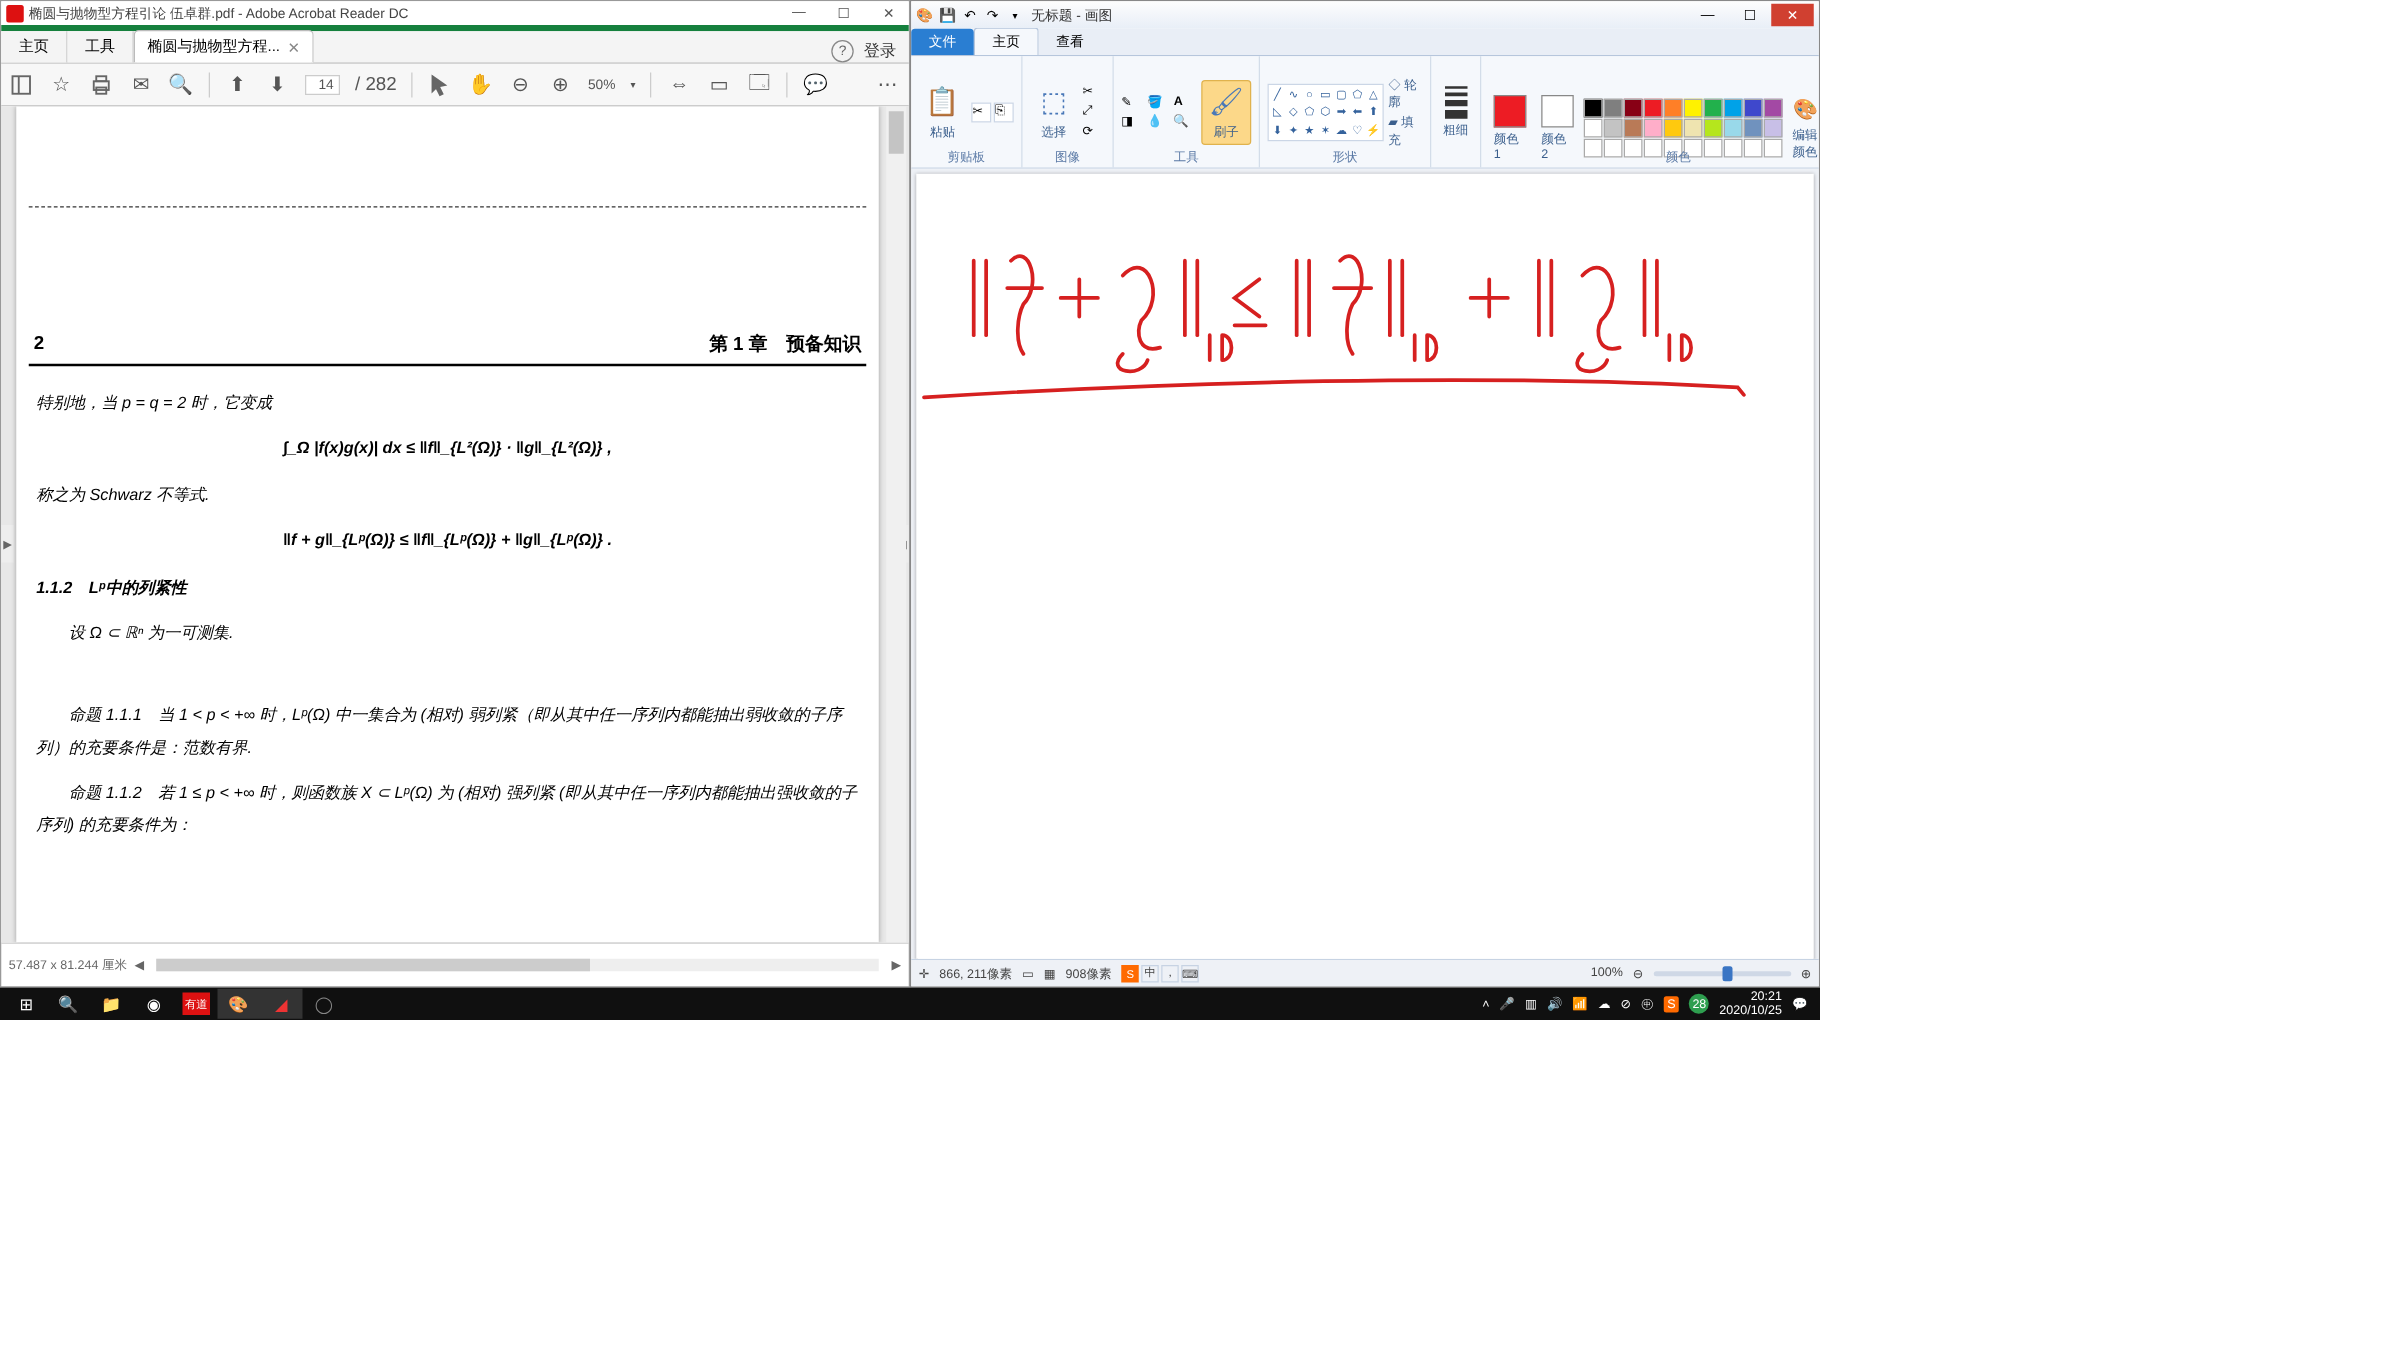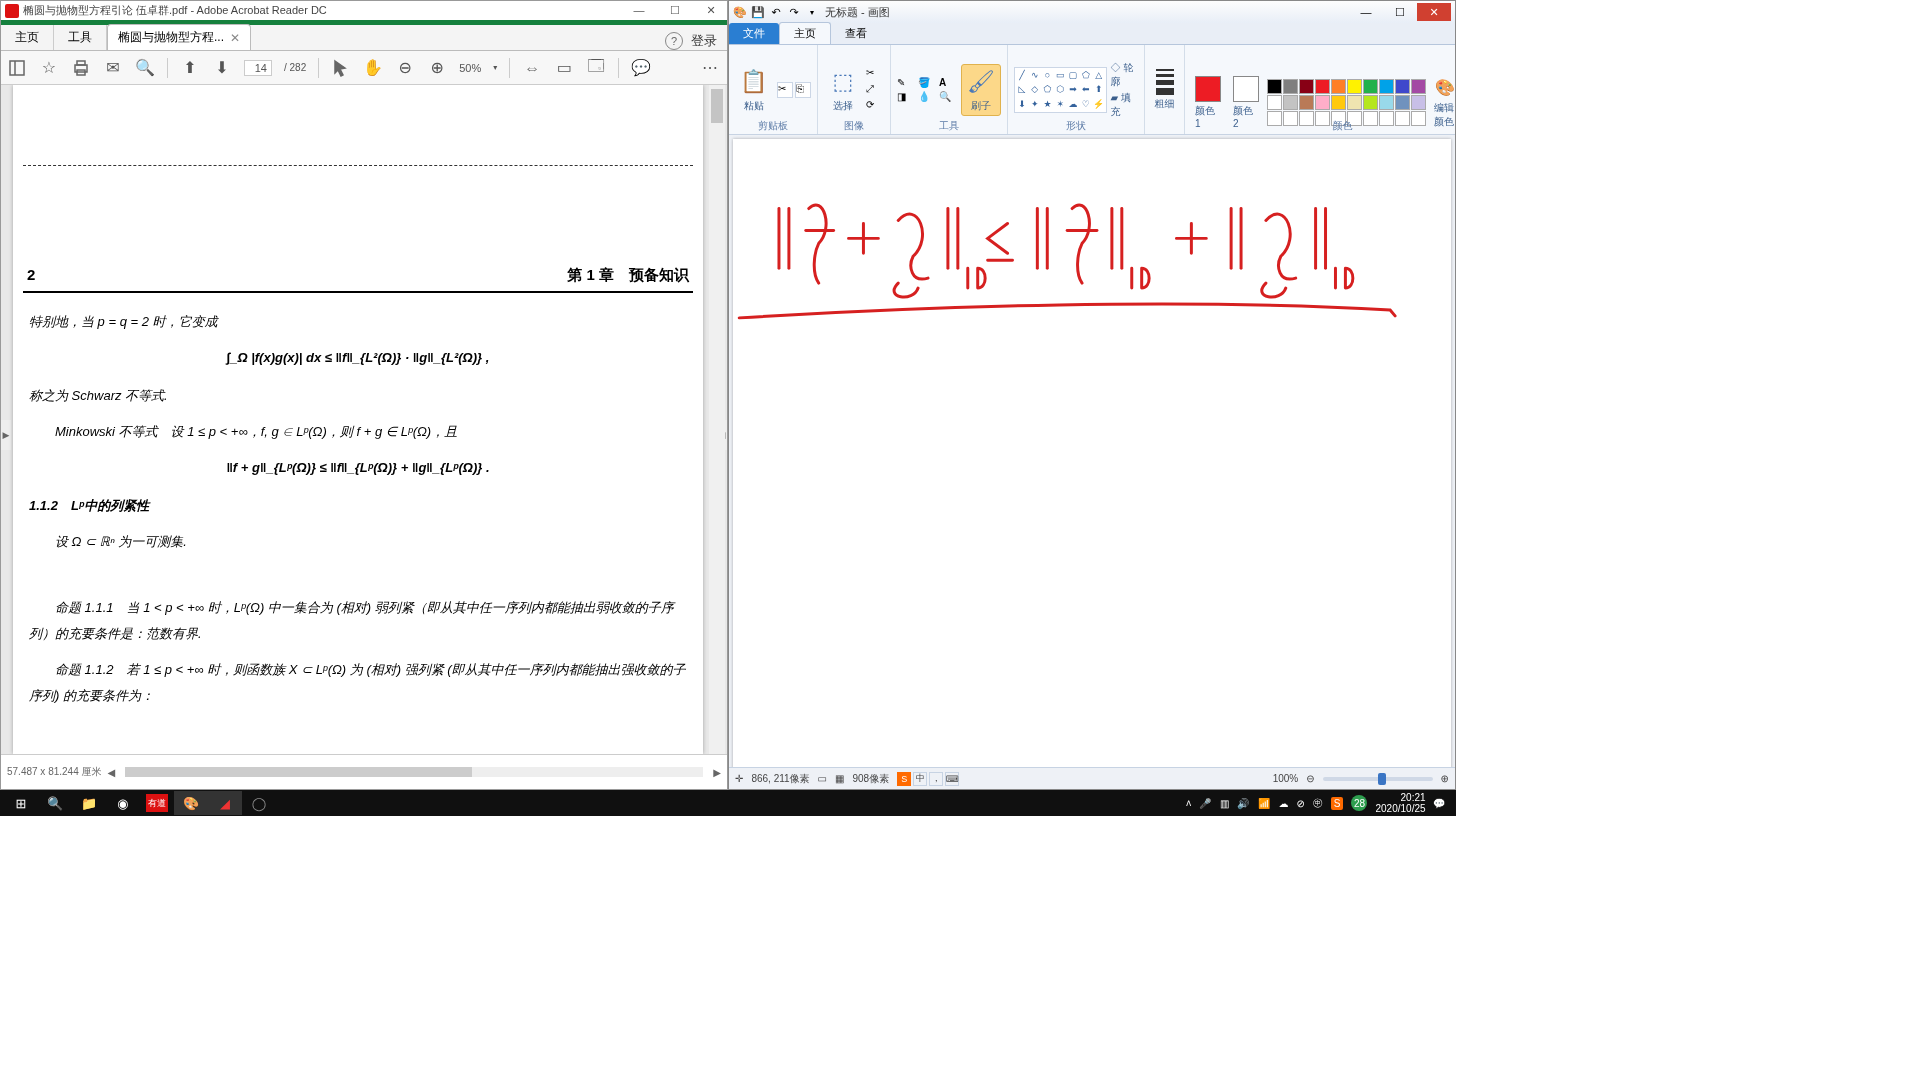--- a/index.html
+++ b/index.html
@@ -19,21 +19,21 @@
 .ac-tabbar { height:26px; background:#f4f4f4; display:flex; align-items:flex-end; font-size:12px; border-bottom:1px solid #bbb; }
 .ac-tab-main { padding:4px 14px; background:#f4f4f4; border-right:1px solid #ccc; }
 .ac-tab-file { padding:4px 10px; background:#fff; border:1px solid #bbb; border-bottom:none; border-top-left-radius:4px; border-top-right-radius:4px; display:flex; align-items:center; gap:6px; }
 .ac-tab-file .close-x { color:#888; }
 .ac-help { margin-left:auto; margin-right:8px; width:18px; height:18px; border:1px solid #888; border-radius:50%; display:flex; align-items:center; justify-content:center; font-size:11px; color:#666; }
 .ac-login { margin-right:10px; font-size:13px; color:#333; }
 
 .ac-toolbar { height:34px; background:#f7f7f7; border-bottom:1px solid #ccc; display:flex; align-items:center; gap:12px; padding:0 6px; color:#555; }
 .ac-toolbar .tb-icon { width:20px; height:20px; display:flex; align-items:center; justify-content:center; cursor:pointer; }
 .ac-toolbar .pageno { font-size:11px; border:1px solid #ccc; padding:1px 4px; width:28px; text-align:right; background:#fff;}
-.ac-toolbar .pagetot { font-size:10px; }
+.ac-toolbar .pagetot { font-size:15px; }
 .ac-toolbar .zoom { font-size:11px; }
 .ac-toolbar .sep { width:1px; height:20px; background:#ccc; }
 .tb-icon svg { stroke:#666; fill:none; stroke-width:1.5;}
 .ac-more { margin-left:auto; letter-spacing:2px;}
 
 .ac-body { flex:1; background:#e8e8e8; position:relative; overflow:hidden; }
 .ac-page { position:absolute; left:12px; right:24px; top:0; bottom:0; background:#fff; box-shadow:0 0 4px rgba(0,0,0,.3); padding:20px 10px; overflow:hidden; }
 .ac-page .dashed { border-top:1.5px dashed #333; margin:60px 0 100px; }
 .ac-page .hdr { display:flex; justify-content:space-between; font-family:"SimSun",serif; font-weight:bold; font-size:15px; padding:0 4px 6px; border-bottom:2px solid #000; }
 .ac-page .body-text { font-family:"SimSun","STKaiti",serif; font-size:13px; line-height:2; padding:6px 6px 0; }
@@ -172,21 +172,20 @@
     <div class="ac-page">
       <div class="dashed"></div>
       <div class="hdr">
         <span>2</span>
         <span>第 1 章　预备知识</span>
       </div>
       <div class="body-text">
         <p>特别地，当 p = q = 2 时，它变成</p>
         <p class="eq">∫_Ω |f(x)g(x)| dx ≤ ‖f‖_{L²(Ω)} · ‖g‖_{L²(Ω)} ,</p>
         <p>称之为 Schwarz 不等式.</p>
-        <p style="text-indent:2em;">Minkowski 不等式　设 1 ≤ p &lt; +∞，f, g ∈ Lᵖ(Ω)，则 f + g ∈ Lᵖ(Ω)，且</p>
         <p class="eq">‖f + g‖_{Lᵖ(Ω)} ≤ ‖f‖_{Lᵖ(Ω)} + ‖g‖_{Lᵖ(Ω)} .</p>
         <p class="sect">1.1.2　Lᵖ中的列紧性</p>
         <p style="text-indent:2em;">设 Ω ⊂ ℝⁿ 为一可测集.</p>
         <p style="text-indent:2em;margin-top:40px;">命题 1.1.1　当 1 &lt; p &lt; +∞ 时，Lᵖ(Ω) 中一集合为 (相对) 弱列紧（即从其中任一序列内都能抽出弱收敛的子序列）的充要条件是：范数有界.</p>
         <p style="text-indent:2em;">命题 1.1.2　若 1 ≤ p &lt; +∞ 时，则函数族 X ⊂ Lᵖ(Ω) 为 (相对) 强列紧 (即从其中任一序列内都能抽出强收敛的子序列) 的充要条件为：</p>
       </div>
     </div>
     <div class="ac-scroll">
         <div class="ac-scroll-thumb"></div>
       </div>

